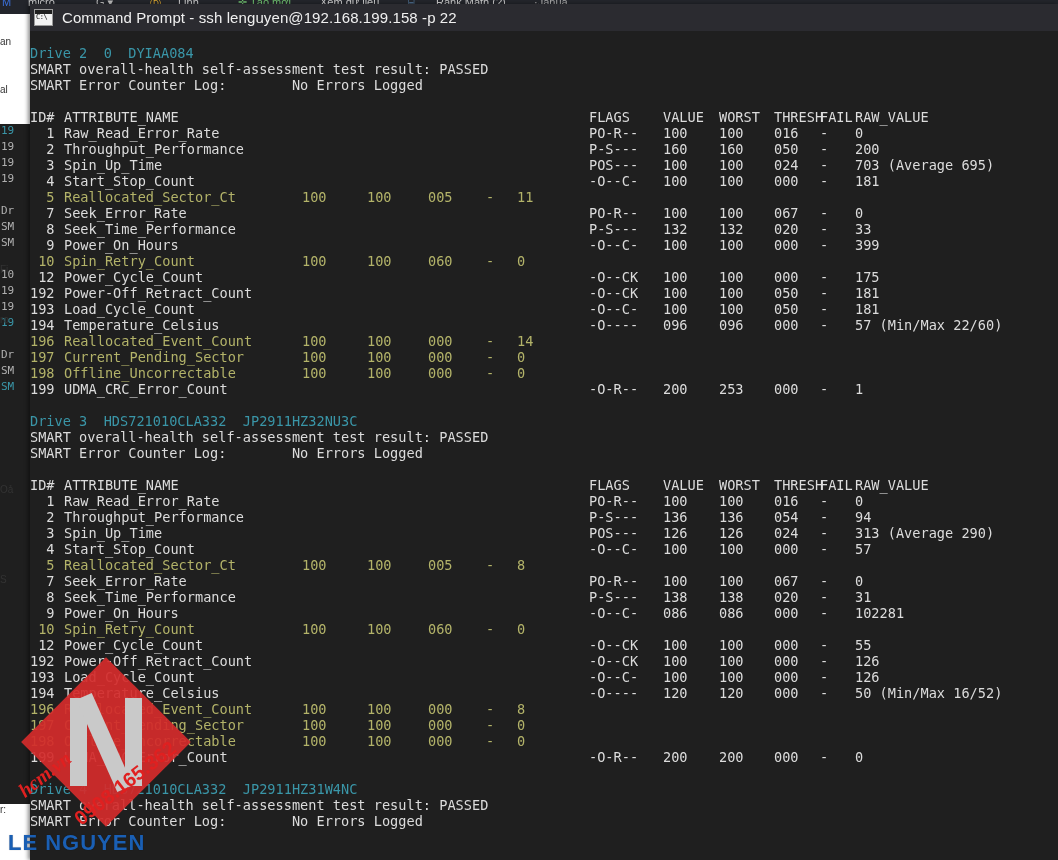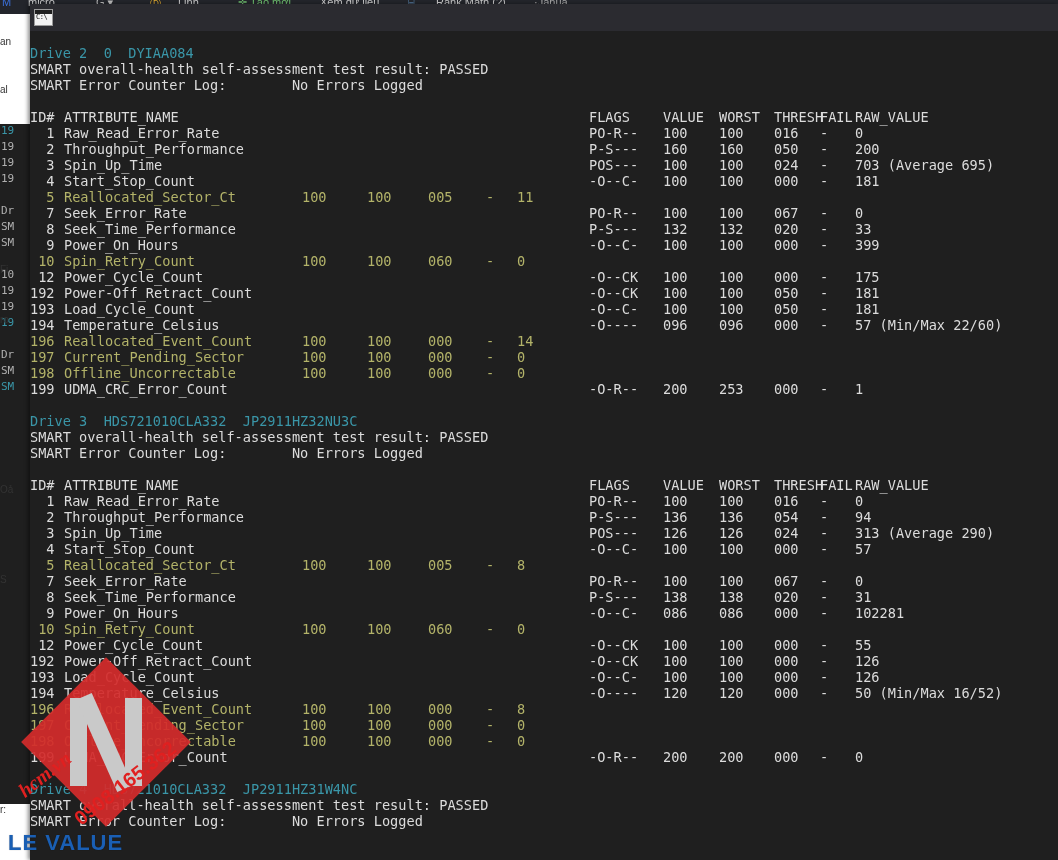--- a/index.html
+++ b/index.html
@@ -161,20 +161,21 @@
     </div>
 </div>
 
 <div id="console">
 
   <div id="titlebar">
     <div id="cmd-icon">
       <div class="bar"></div>
       <div class="txt">C:\</div>
     </div>
+    <div id="title-text">Command Prompt - ssh  lenguyen@192.168.199.158 -p 22</div>
   </div>
 
   <div id="term">
       <div class="line" style="top: 14px;"><span class="col c-cyan" style="left: 0px;">Drive 2  0  DYIAA084</span></div>
       <div class="line" style="top: 30px;"><span class="col c-white" style="left: 0px;">SMART overall-health self-assessment test result: PASSED</span></div>
       <div class="line" style="top: 46px;"><span class="col c-white" style="left: 0px;">SMART Error Counter Log:        No Errors Logged</span></div>
       <div class="line" style="top: 78px;"><span class="col c-white" style="left: 0px;">ID#</span><span class="col c-white" style="left: 34px;">ATTRIBUTE_NAME</span><span class="col c-white" style="left: 559px;">FLAGS</span><span class="col c-white" style="left: 633px;">VALUE</span><span class="col c-white" style="left: 689px;">WORST</span><span class="col c-white" style="left: 744px;">THRESH</span><span class="col c-white" style="left: 790px;">FAIL</span><span class="col c-white" style="left: 825px;">RAW_VALUE</span></div>
       <div class="line" style="top: 94px;"><span class="col c-white" style="left: 0px;">  1</span><span class="col c-white" style="left: 34px;">Raw_Read_Error_Rate</span><span class="col c-white" style="left: 559px;">PO-R--</span><span class="col c-white" style="left: 633px;">100</span><span class="col c-white" style="left: 689px;">100</span><span class="col c-white" style="left: 744px;">016</span><span class="col c-white" style="left: 790px;">-</span><span class="col c-white" style="left: 825px;">0</span></div>
       <div class="line" style="top: 110px;"><span class="col c-white" style="left: 0px;">  2</span><span class="col c-white" style="left: 34px;">Throughput_Performance</span><span class="col c-white" style="left: 559px;">P-S---</span><span class="col c-white" style="left: 633px;">160</span><span class="col c-white" style="left: 689px;">160</span><span class="col c-white" style="left: 744px;">050</span><span class="col c-white" style="left: 790px;">-</span><span class="col c-white" style="left: 825px;">200</span></div>
       <div class="line" style="top: 126px;"><span class="col c-white" style="left: 0px;">  3</span><span class="col c-white" style="left: 34px;">Spin_Up_Time</span><span class="col c-white" style="left: 559px;">POS---</span><span class="col c-white" style="left: 633px;">100</span><span class="col c-white" style="left: 689px;">100</span><span class="col c-white" style="left: 744px;">024</span><span class="col c-white" style="left: 790px;">-</span><span class="col c-white" style="left: 825px;">703 (Average 695)</span></div>
@@ -221,14 +222,14 @@
 
 <div id="watermark">
   <div class="wm-diamond"></div>
   <div class="wm-n">
     <div class="s l"></div>
     <div class="s r"></div>
     <div class="s d"></div>
   </div>
   <div class="wm-text" id="wm-site">hcm.vn</div>
   <div class="wm-text" id="wm-phone">0908.165.362</div>
-  <div class="wm-text" id="wm-name">LE VALUE</div>
+  <div class="wm-text" id="wm-name">LE NGUYEN</div>
 </div>
 
 </body></html>

